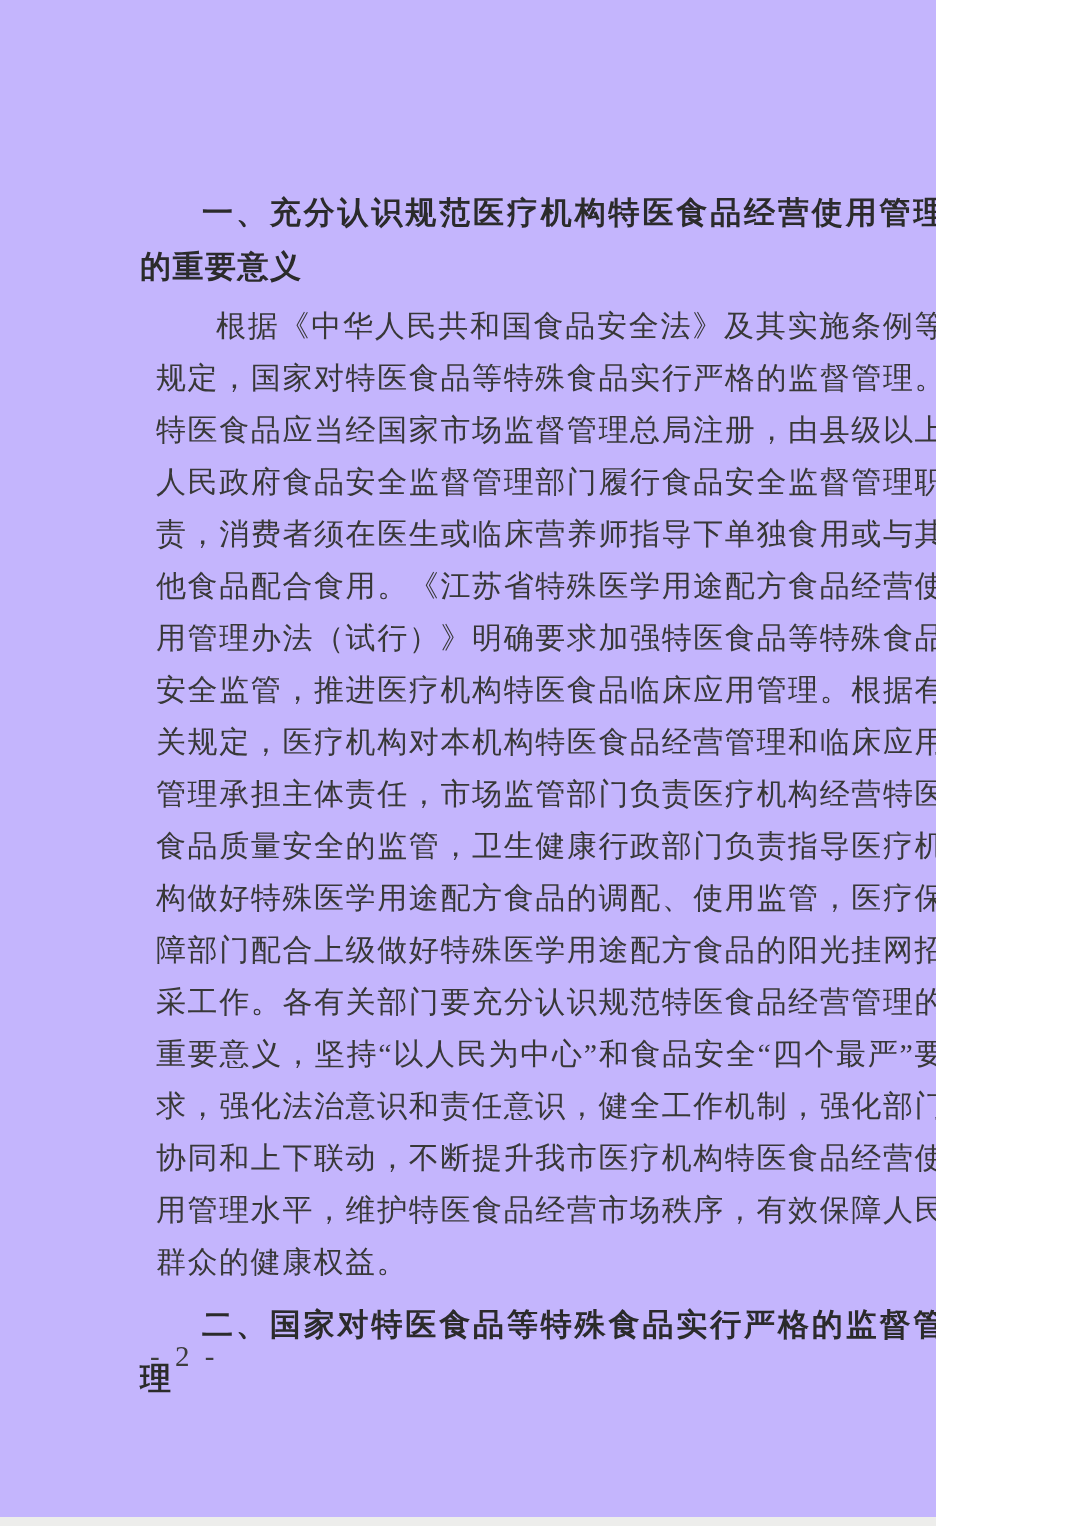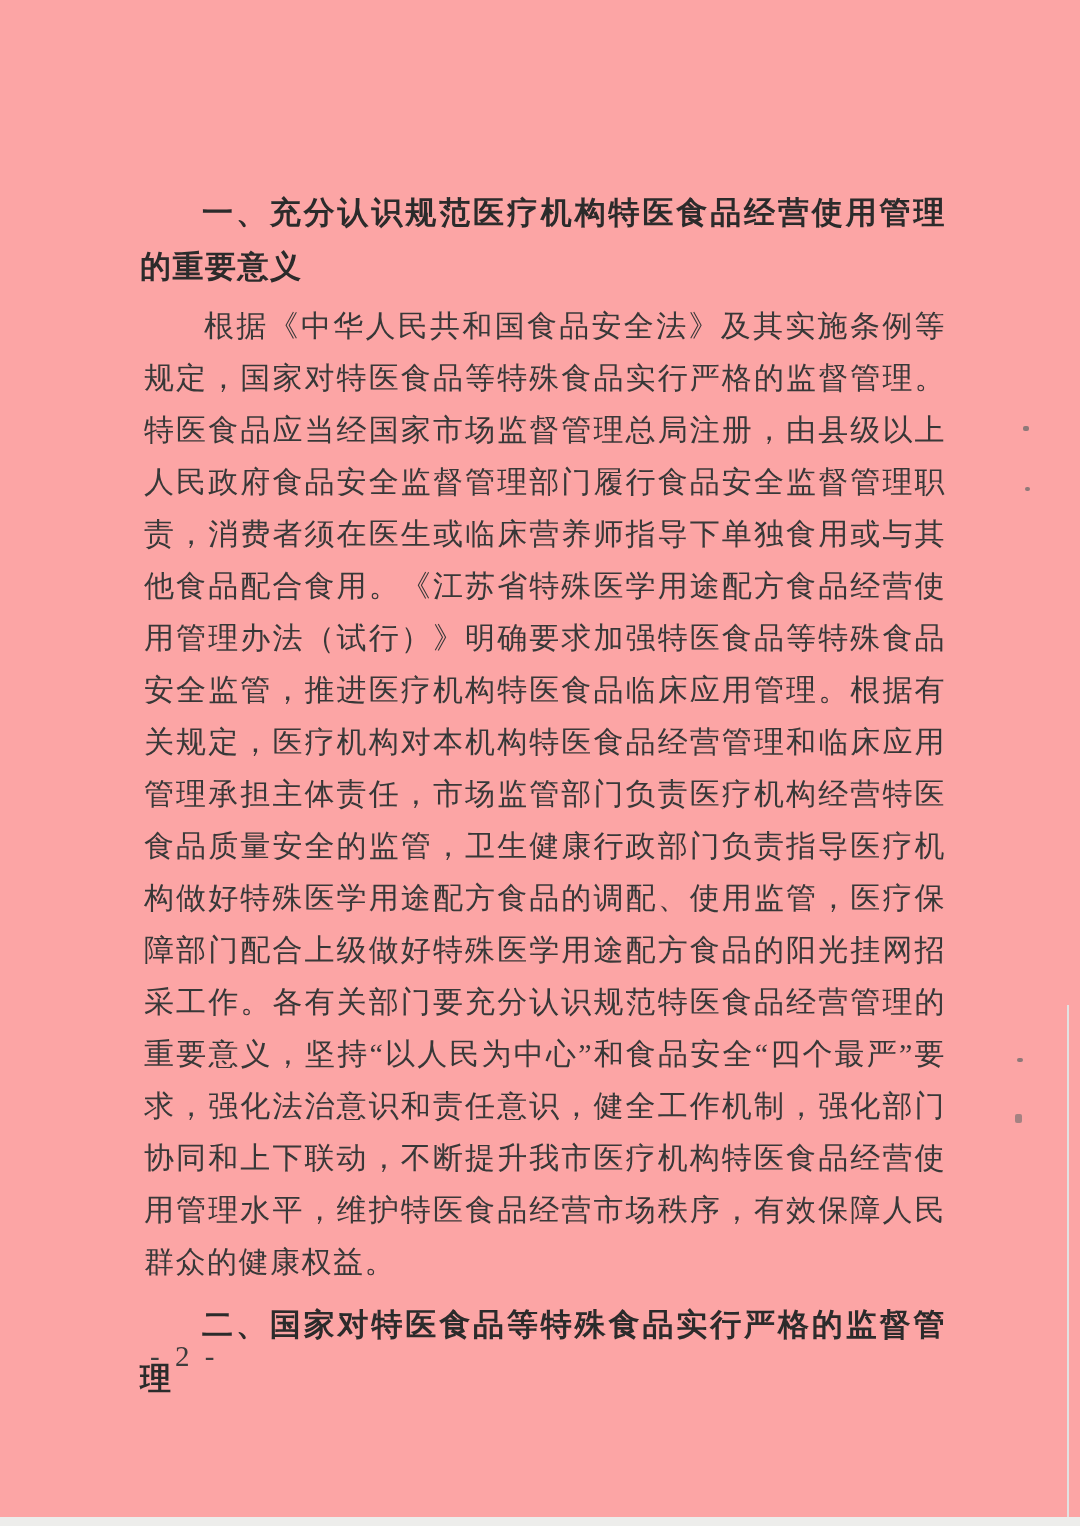--- a/index.html
+++ b/index.html
@@ -2,23 +2,23 @@
 <html><head>
 <meta charset="utf-8">
 <style>
   html, body {
     margin: 0;
     padding: 0;
     background: #ffffff;
   }
   .page {
     position: relative;
-    width: 1080px;
+    width: 936px;
     height: 1526px;
-    background: #fca5a5;
+    background: #c4b5fd;
     overflow: hidden;
     font-family: "Liberation Serif", serif;
   }
   .content {
     position: absolute;
     left: 140px;
     top: 186px;
     width: 806px;
   }
   .heading {
@@ -26,21 +26,21 @@
     font-family: "Liberation Sans", sans-serif;
     font-weight: 700;
     font-size: 31px;
     line-height: 54px;
     color: #2b2b2b;
     letter-spacing: 1.5px;
     text-indent: 2em;
     text-align: justify;
   }
   .body-paragraph {
-    margin: 6px 0 6px 4px;
+    margin: 6px 0 6px 16px;
     font-size: 30px;
     line-height: 52px;
     color: #383838;
     letter-spacing: 1.5px;
     text-indent: 2em;
     text-align: justify;
     text-justify: inter-character;
   }
   .heading-2 {
     margin-top: 10px;

